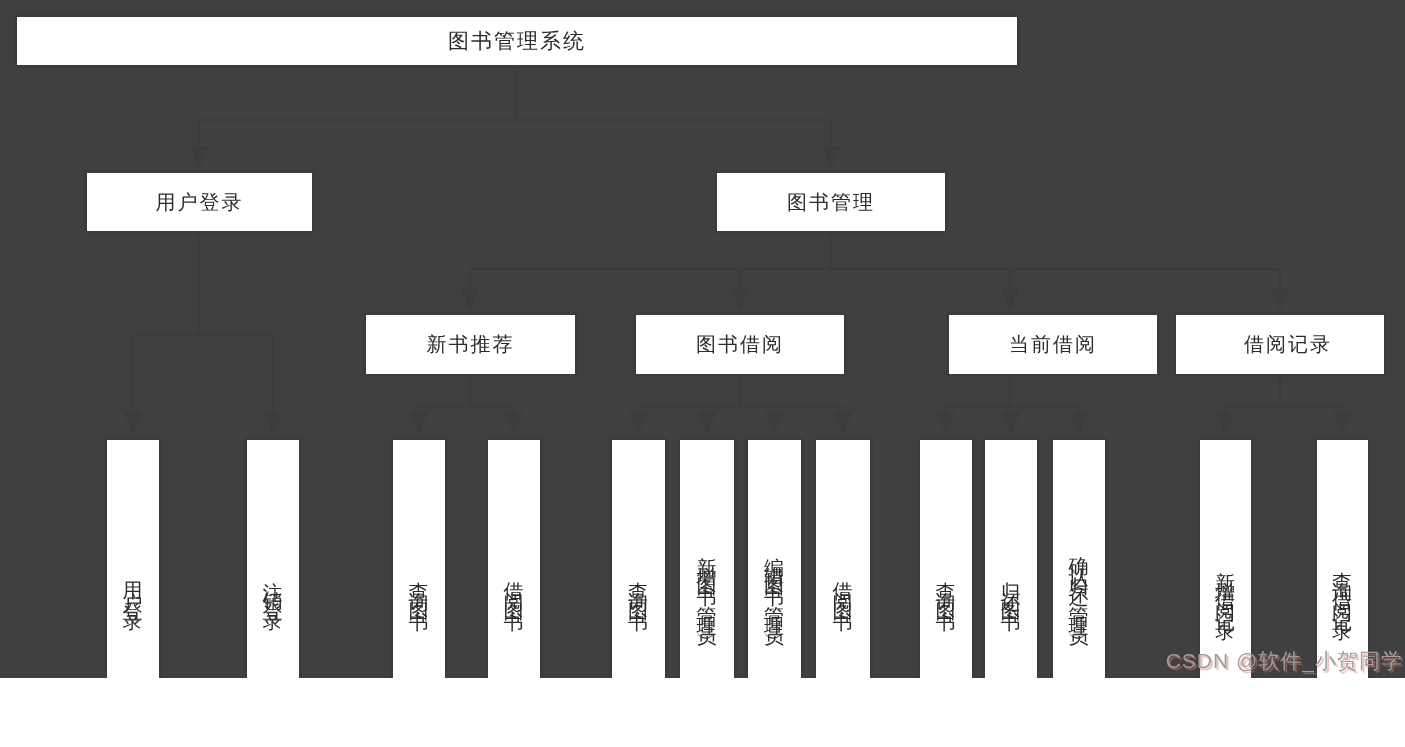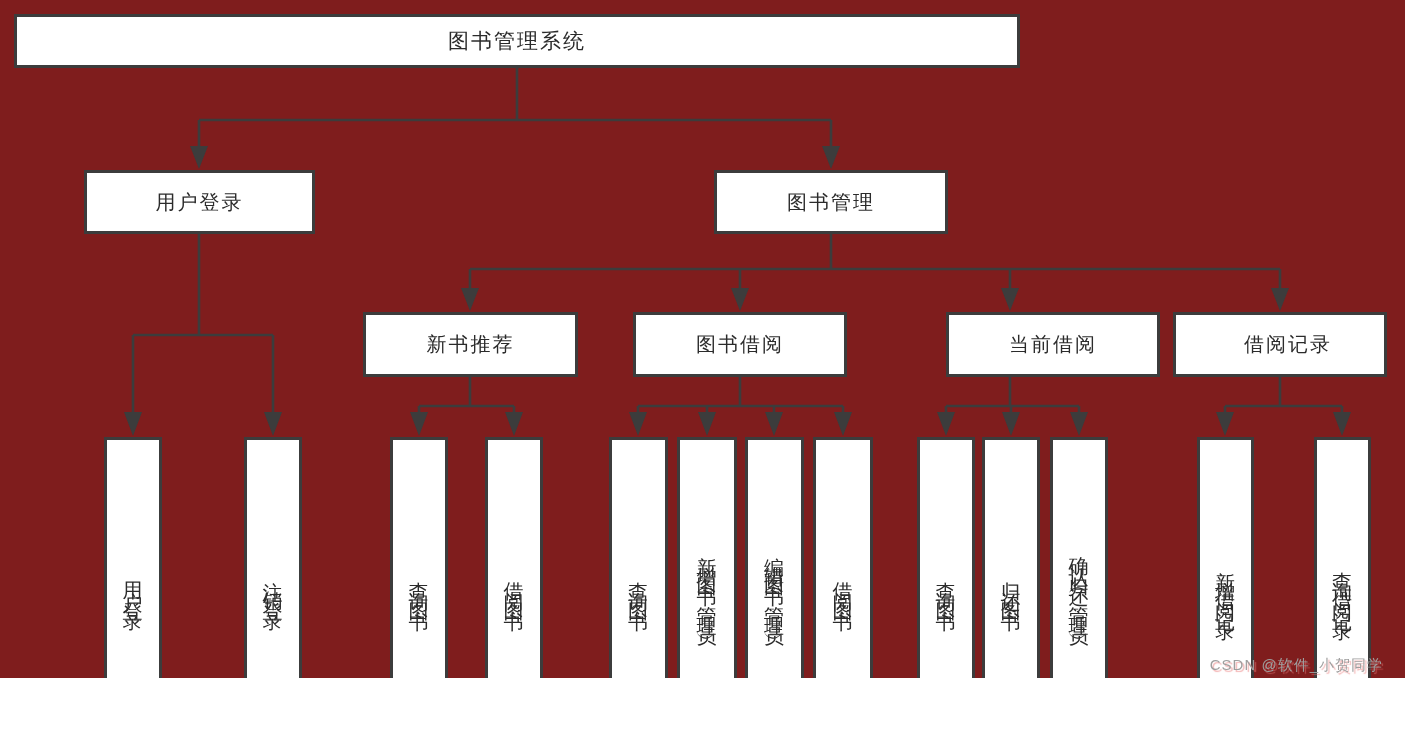--- a/index.html
+++ b/index.html
@@ -5,21 +5,21 @@
   html, body {
     margin: 0;
     padding: 0;
     background: #ffffff;
     font-family: "Liberation Sans", "DejaVu Sans", sans-serif;
   }
   .stage {
     position: relative;
     width: 1405px;
     height: 678px;
-    background: #7f1d1d;
+    background: #404040;
     overflow: hidden;
   }
   .connectors {
     position: absolute;
     left: 0; top: 0;
     width: 1405px;
     height: 747px;
     pointer-events: none;
   }
   .node {
@@ -49,23 +49,23 @@
   .leaf .vtext {
     writing-mode: vertical-rl;
     text-orientation: mixed;
     font-size: 20px;
     letter-spacing: 10px;
     line-height: 1;
     white-space: nowrap;
   }
   .watermark {
     position: absolute;
-    right: 22px;
+    right: 2px;
     bottom: 3px;
-    font-size: 15px;
+    font-size: 21px;
     letter-spacing: 1px;
     color: #9e9e9e;
     text-shadow: 2px 2px 1px rgba(233, 119, 119, 0.55);
     z-index: 6;
     white-space: nowrap;
   }
 </style>
 </head>
 <body>
 

